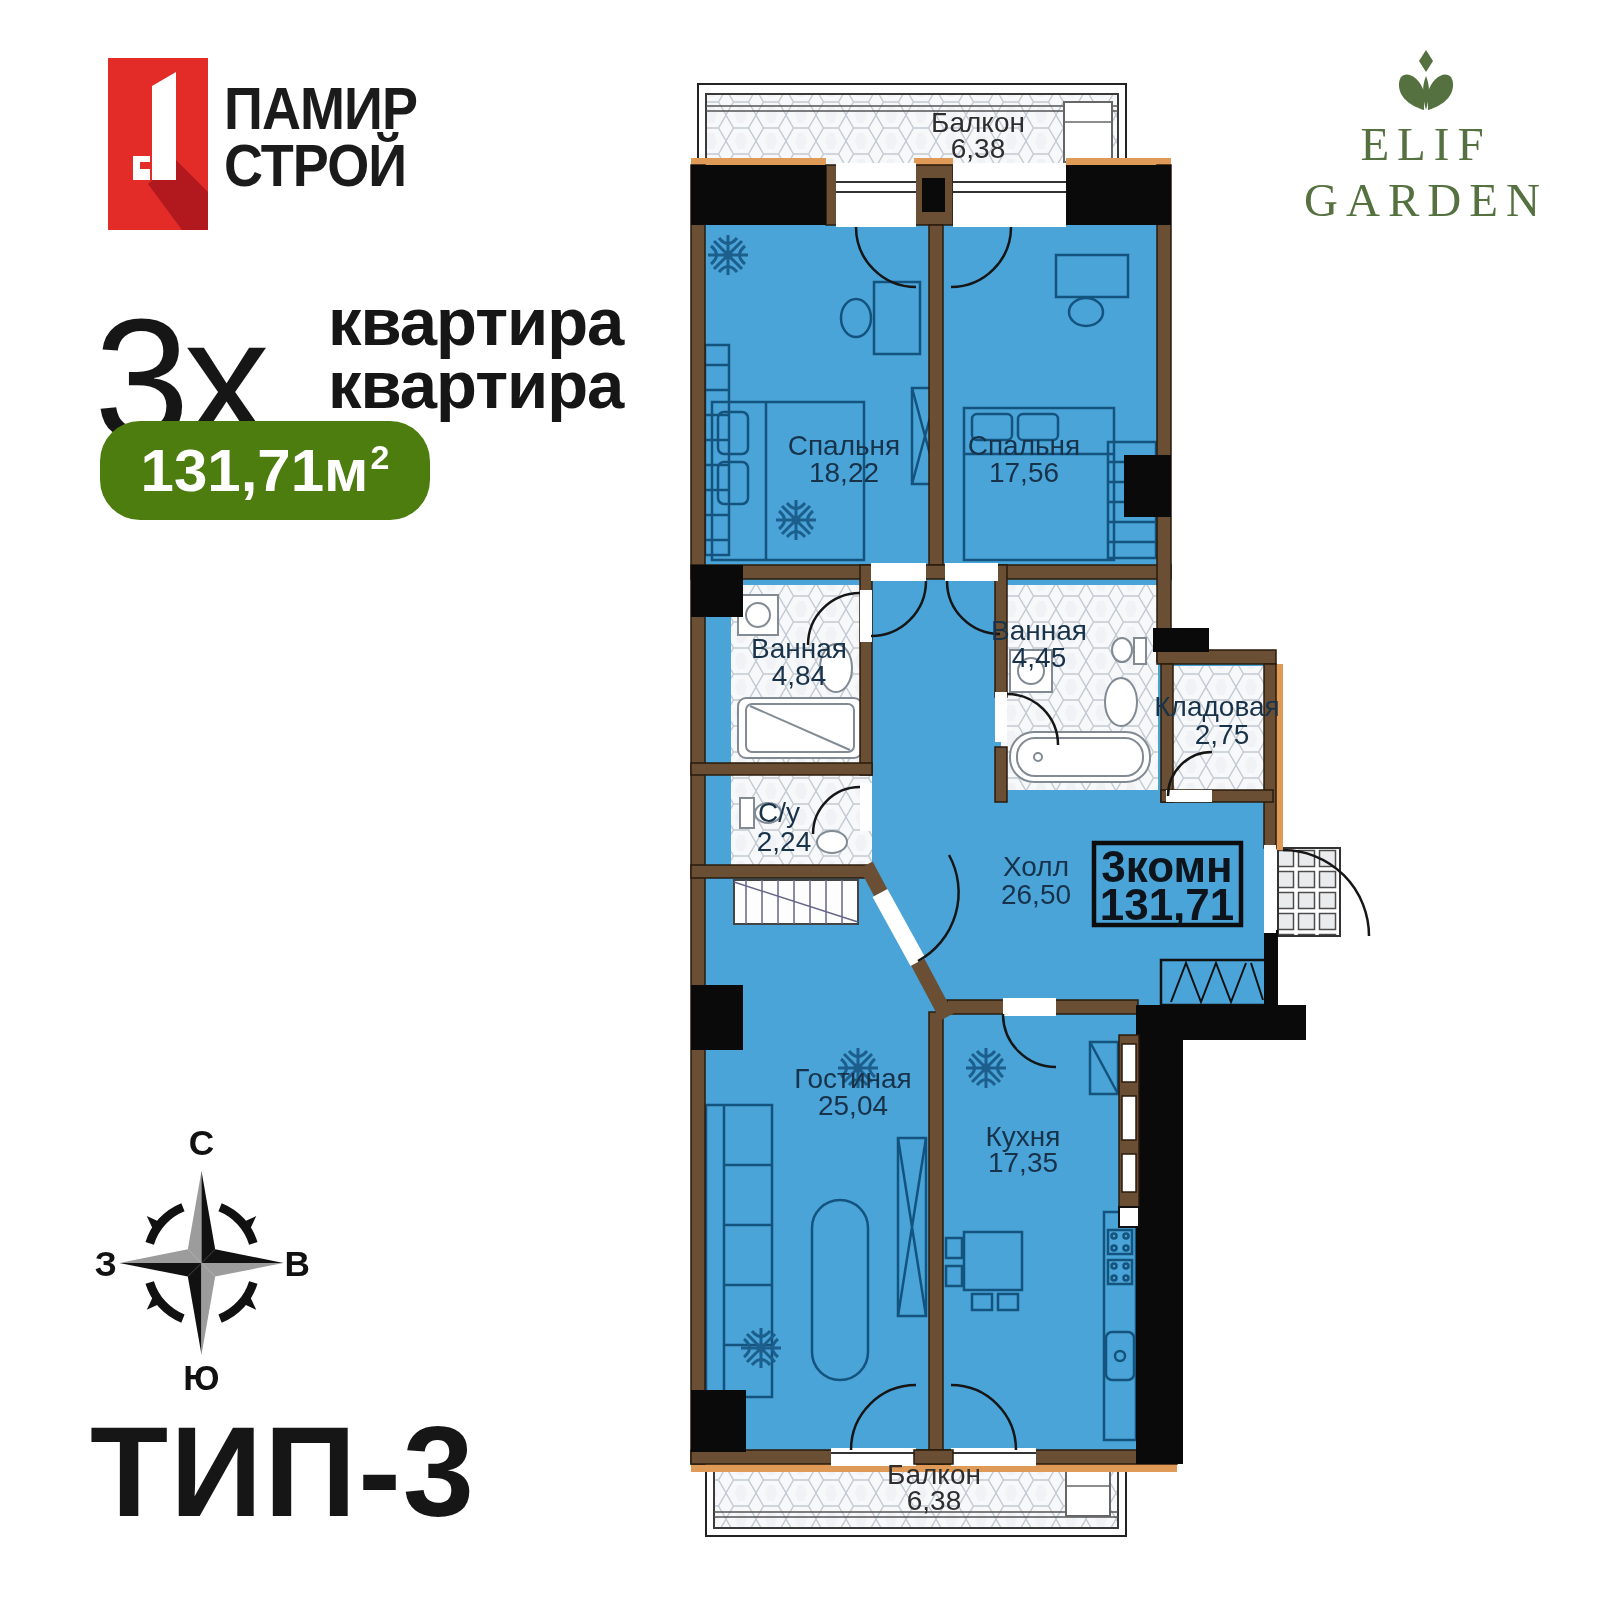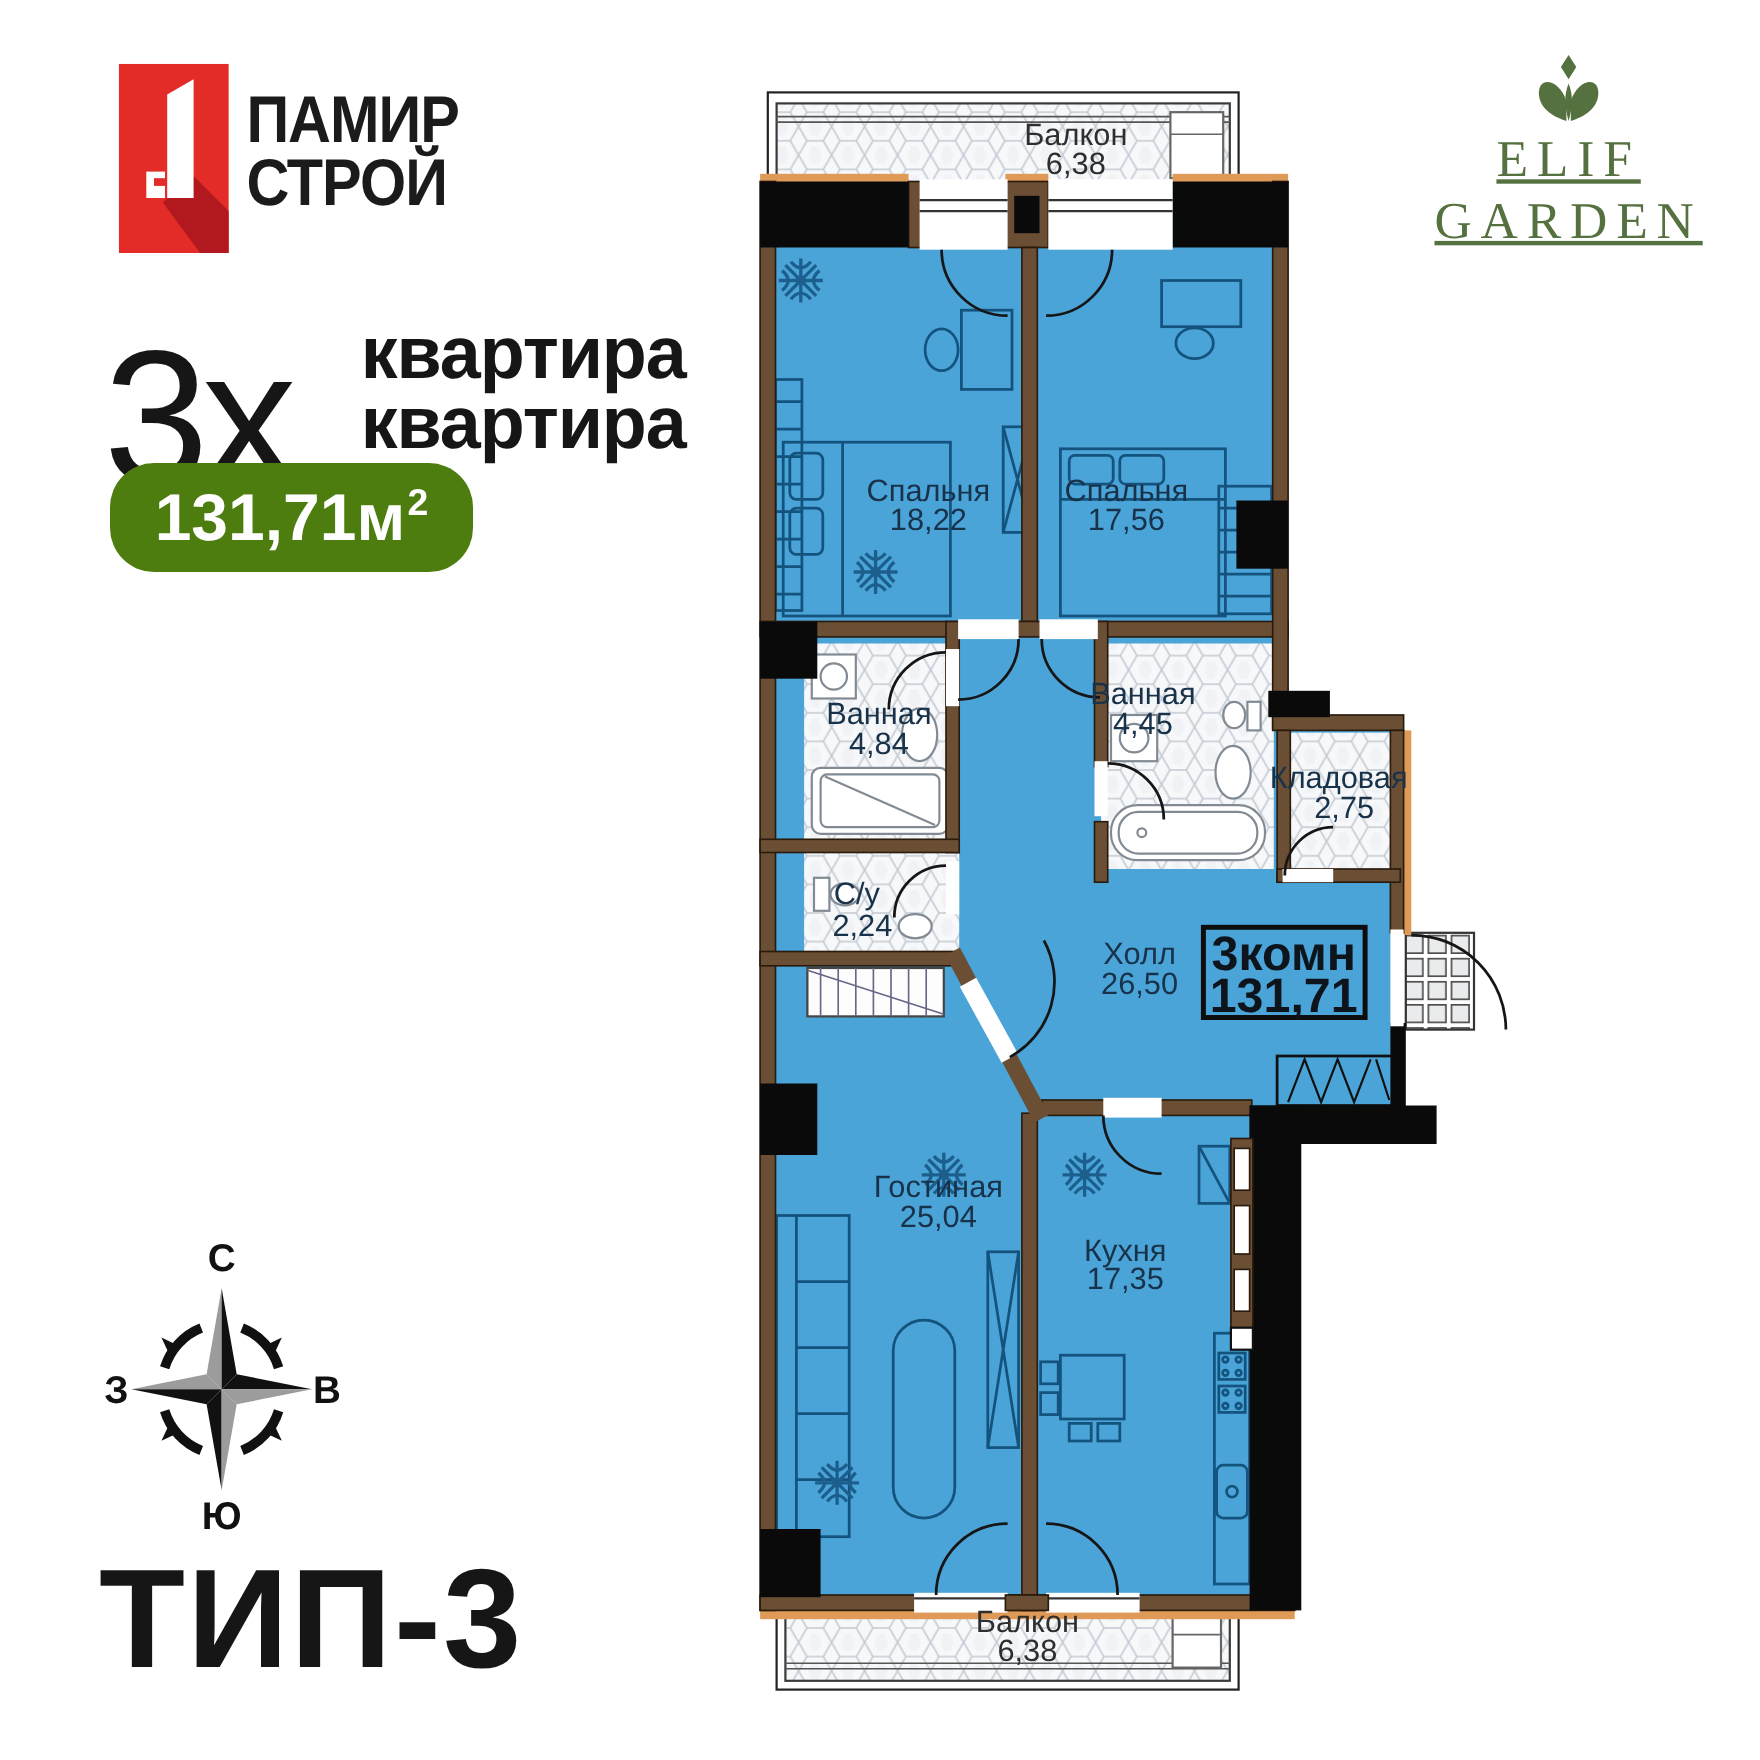--- a/index.html
+++ b/index.html
@@ -5,21 +5,21 @@
   html,body{margin:0;padding:0;background:#fff;}
   .poster{position:relative;width:1600px;height:1600px;background:#ffffff;overflow:hidden;
           font-family:"Liberation Sans",sans-serif;color:#161616;margin-left:36px;}
   
   .dev-logo{position:absolute;left:72px;top:58px;width:330px;height:175px;}
   .dev-logo svg{position:absolute;left:0;top:0;}
   .dev-name{position:absolute;left:116px;top:22px;font-size:60px;line-height:57px;font-weight:700;
             letter-spacing:-1px;transform:scaleX(.9);transform-origin:left top;color:#1b1b1b;}
   
   .project-logo{position:absolute;left:1240px;top:50px;width:300px;text-align:center;
-                font-family:"Liberation Serif",serif;color:#55713f;text-decoration:underline;}
+                font-family:"Liberation Serif",serif;color:#55713f;}
   .project-logo .icon{height:62px;}
   .project-line{font-size:47px;letter-spacing:8px;line-height:56px;}
   
   .headline{position:absolute;left:58px;top:282px;width:520px;}
   .rooms-count{position:absolute;left:0;top:11px;font-size:172px;font-weight:400;line-height:1;letter-spacing:-6px;}
   .headline-rest{position:absolute;left:234px;top:8px;font-size:67px;font-weight:700;line-height:63px;letter-spacing:-1px;}
   .area-badge{position:absolute;left:64px;top:421px;width:330px;height:99px;background:#4d7c0f;
               border-radius:40px;color:#fff;display:flex;align-items:center;justify-content:center;
               font-size:60px;font-weight:700;}
   .area-badge sup{font-size:34px;margin-top:-26px;margin-left:2px;}

